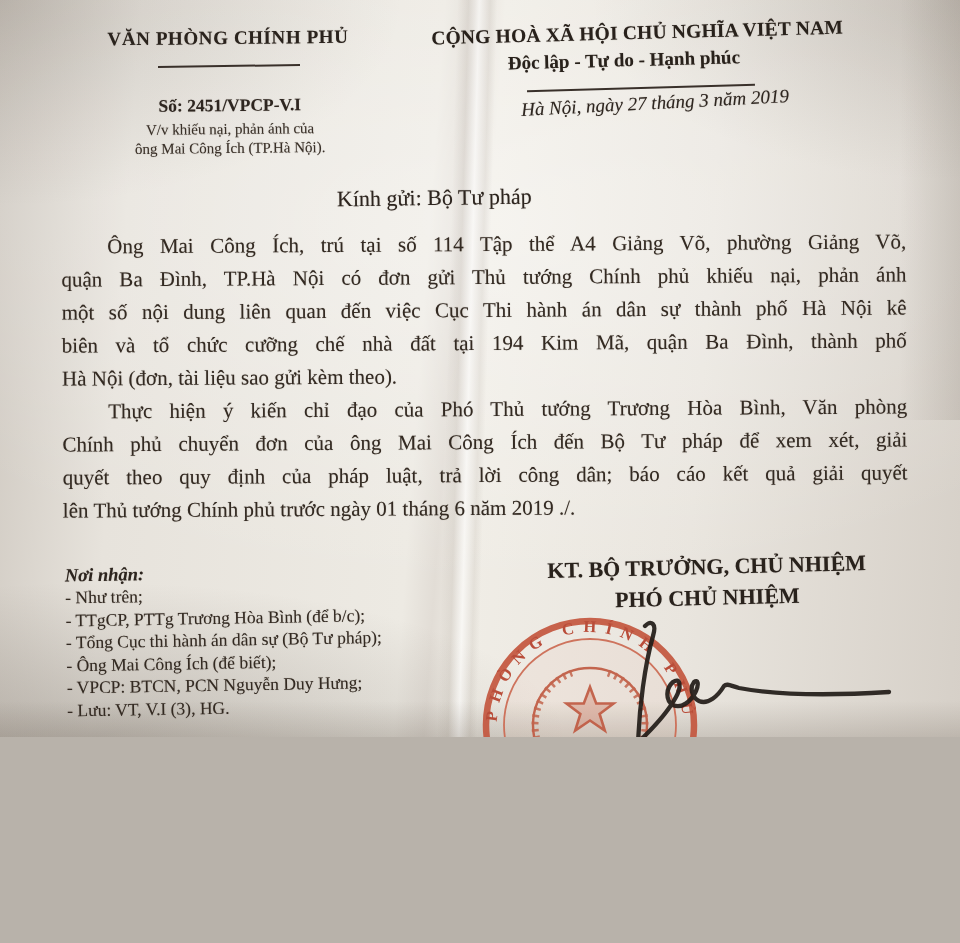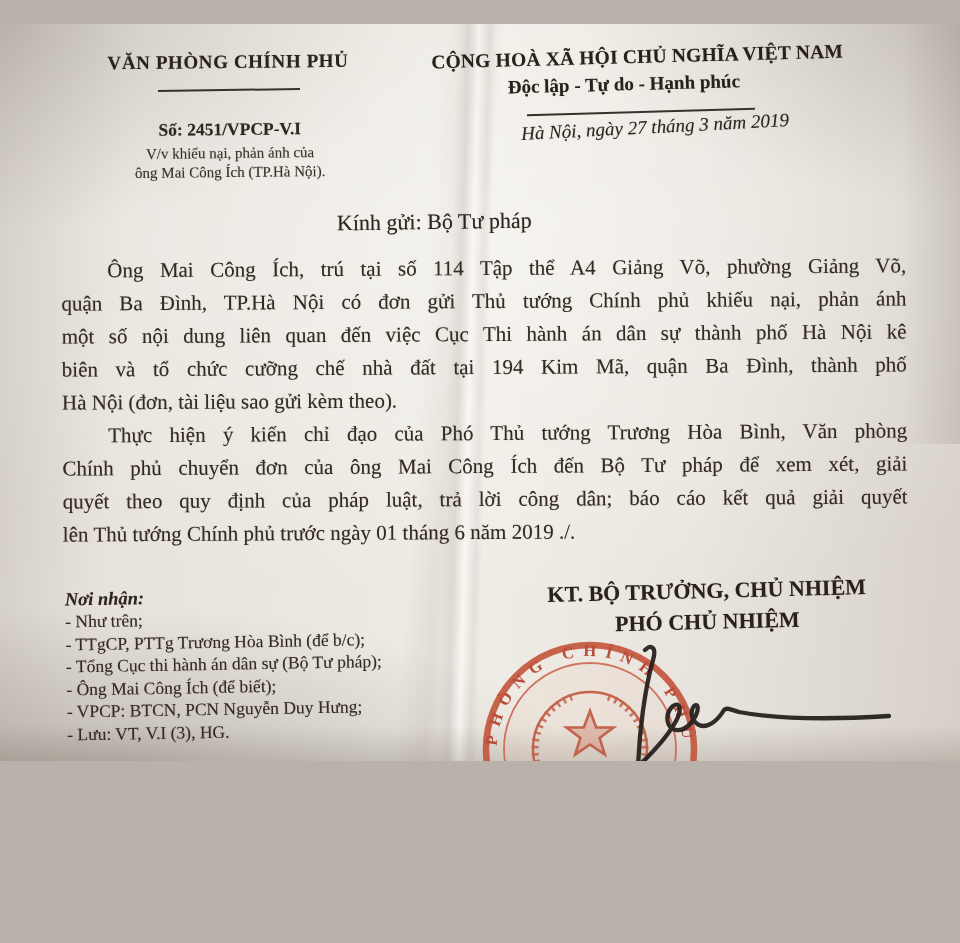--- a/index.html
+++ b/index.html
@@ -7,21 +7,20 @@
     position:relative;width:960px;height:737px;overflow:hidden;
     font-family:"Liberation Serif","DejaVu Serif",serif;
     color:#342b23;
     background:
       radial-gradient(120% 80% at 52% 30%, rgba(255,255,255,.38), rgba(255,255,255,0) 62%),
       radial-gradient(60% 40% at 0% 0%, rgba(95,85,75,.22), rgba(95,85,75,0) 70%),
       radial-gradient(55% 35% at 100% 0%, rgba(95,85,75,.20), rgba(95,85,75,0) 70%),
       radial-gradient(70% 30% at 10% 100%, rgba(80,70,60,.26), rgba(80,70,60,0) 70%),
       linear-gradient(94deg,#cfc9c1 0%,#e7e3dc 14%,#edeae3 44%,#e2ddd6 47%,#f0ede6 50%,#e9e5de 72%,#d6d0c8 100%),
       #e5e0d9;
-    margin-top: 24px;
   }
   .overlay{position:absolute;pointer-events:none;}
   .crease-v{left:444px;top:-10px;width:40px;height:980px;transform:rotate(1.6deg);
     background:linear-gradient(90deg,rgba(110,95,82,0) 0%,rgba(110,95,82,.10) 28%,rgba(255,255,255,.55) 55%,rgba(110,95,82,.09) 82%,rgba(110,95,82,0) 100%);}
   .crease-h{left:-30px;top:800px;width:1020px;height:70px;transform:rotate(-3.2deg);
     background:linear-gradient(180deg,rgba(255,255,255,0) 0%,rgba(255,255,255,.30) 45%,rgba(110,95,82,.08) 75%,rgba(110,95,82,0) 100%);}
   .shadow-right{right:0;top:0;width:60px;height:420px;
     background:linear-gradient(90deg,rgba(100,88,76,0),rgba(100,88,76,.16));}
   .shadow-bottom{left:0;bottom:0;width:100%;height:36px;
     background:linear-gradient(180deg,rgba(90,78,66,0),rgba(90,78,66,.20));}

